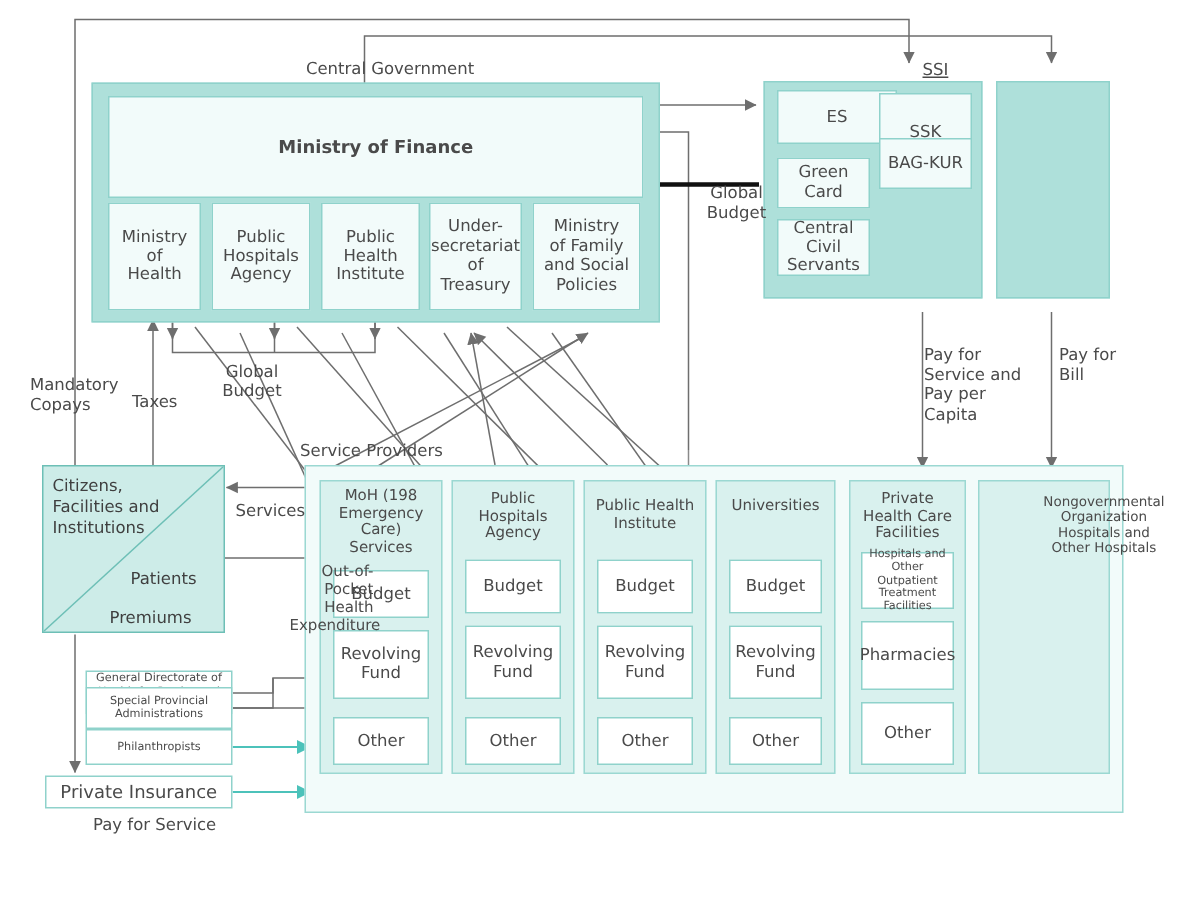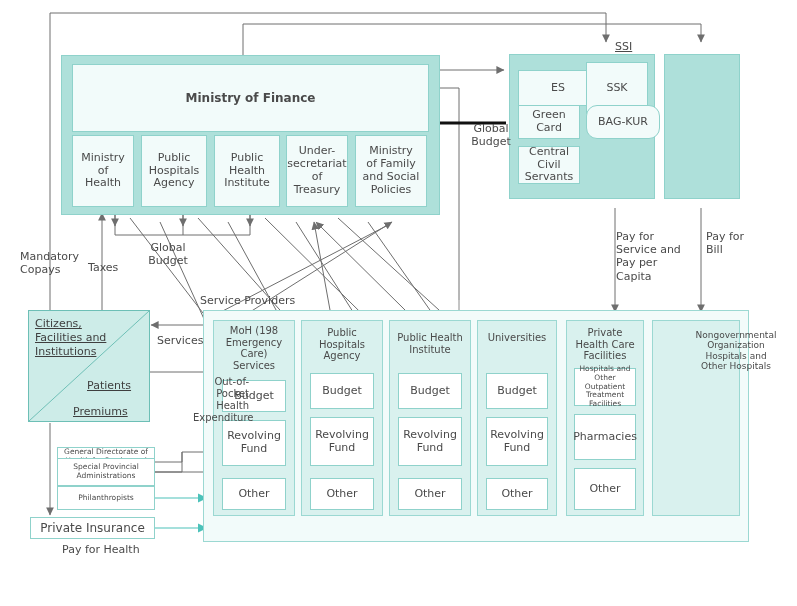--- a/index.html
+++ b/index.html
@@ -28,21 +28,21 @@
   .lbl{position:absolute;color:#4a4a4a;line-height:1.2;white-space:pre-line;}
   .hdr{position:absolute;text-align:center;line-height:1.15;color:#4a4a4a;}
   .f12{font-size:12px;}
   .f11{font-size:11px;}
   .f10{font-size:10px;}
   .f9 {font-size:9px;}
   .f75{font-size:7.5px;}
 
   .citizens{position:absolute;background:#cdece8;border:1px solid #6dbfb6;box-sizing:border-box;}
   .citizens .diag{position:absolute;left:0;top:0;width:100%;height:100%;}
-  .ctxt{position:absolute;color:#3f3f3f;line-height:1.25;white-space:pre-line;text-decoration:underline;}
+  .ctxt{position:absolute;color:#3f3f3f;line-height:1.25;white-space:pre-line;}
 </style>
 </head>
 <body>
 
 <div id="stage">
 
   <svg id="wires" viewBox="0 0 797 606">
     <defs>
       <marker id="agray" markerWidth="9" markerHeight="9" refX="7.6" refY="4.5" orient="auto">
         <path d="M0,0.6 L8,4.5 L0,8.4 z" fill="#6e6e6e"></path>
@@ -118,20 +118,21 @@
       <path d="M155,498 L207,498" marker-end="url(#ateal)"></path>
       <path d="M155,528 L207,528" marker-end="url(#ateal)"></path>
     </g>
 
     <g stroke="#8a8a8a" stroke-width="1" fill="none">
       <path d="M152,480 L152,472"></path>
       <path d="M459,300 L459,312"></path>
     </g>
   </svg>
 
+  <div class="hdr f11" style="left:120px;top:40px;width:280px;">Central Government</div>
 
   <div class="box group" style="left:61px;top:55px;width:379px;height:160px;"></div>
 
   <div class="box cell f12" style="left:72px;top:64px;width:357px;height:68px;font-weight:bold;">
     <span style="white-space:pre-line;">Ministry of Finance</span>
   </div>
 
   <div class="box cell f11" style="left:72px;top:135px;width:62px;height:72px;">
     <span style="white-space:pre-line;">Ministry of
 Health</span>
@@ -156,30 +157,30 @@
     <span style="white-space:pre-line;">Ministry
 of Family
 and Social
 Policies</span>
   </div>
 
   <div class="hdr f11" style="left:615px;top:41px;width:50px;text-align:left;text-decoration:underline;">SSI</div>
 
   <div class="box group" style="left:509px;top:54px;width:146px;height:145px;"></div>
 
-  <div class="box cell f11" style="left:518px;top:70px;width:80px;height:36px;">
+  <div class="box cell f11" style="left:518px;top:60px;width:80px;height:36px;">
     <span style="white-space:pre-line;">ES</span>
   </div>
   <div class="box cell f11" style="left:586px;top:62px;width:62px;height:52px;">
     <span style="white-space:pre-line;">SSK</span>
   </div>
   <div class="box cell f11" style="left:518px;top:105px;width:62px;height:34px;">
     <span style="white-space:pre-line;">Green Card</span>
   </div>
-  <div class="box cell f11" style="left:586px;top:105px;width:74px;height:34px;border-radius:11px;">
+  <div class="box cell f11" style="left:586px;top:92px;width:62px;height:34px;">
     <span style="white-space:pre-line;">BAG-KUR</span>
   </div>
   <div class="box cell f11" style="left:518px;top:146px;width:62px;height:38px;">
     <span style="white-space:pre-line;">Central Civil
 Servants</span>
   </div>
 
   <div class="box group" style="left:664px;top:54px;width:76px;height:145px;"></div>
 
   <div class="hdr f11" style="left:200px;top:295px;width:130px;text-align:left;">Service Providers</div>
@@ -305,15 +306,15 @@
   <div class="lbl f10" style="left:156px;top:376px;text-align:right;width:56px;margin-left:37px;">Out-of-
 Pocket
 Health
 Expenditure</div>
   <div class="lbl f11" style="left:616px;top:230px;">Pay for
 Service and
 Pay per
 Capita</div>
   <div class="lbl f11" style="left:706px;top:230px;">Pay for
 Bill</div>
-  <div class="lbl f11" style="left:62px;top:543px;">Pay for Health</div>
+  <div class="lbl f11" style="left:62px;top:543px;">Pay for Service</div>
 
 </div>
 
 </body></html>

